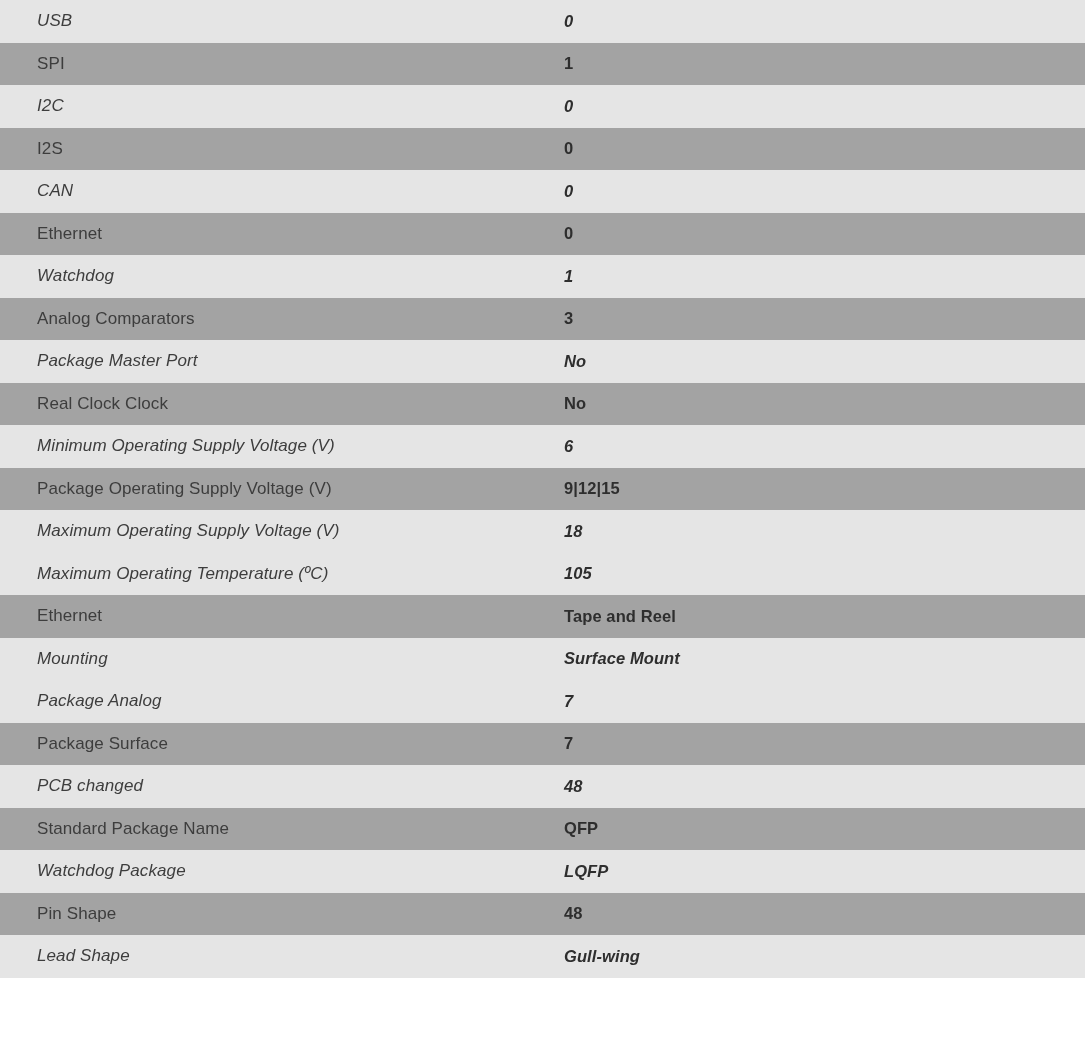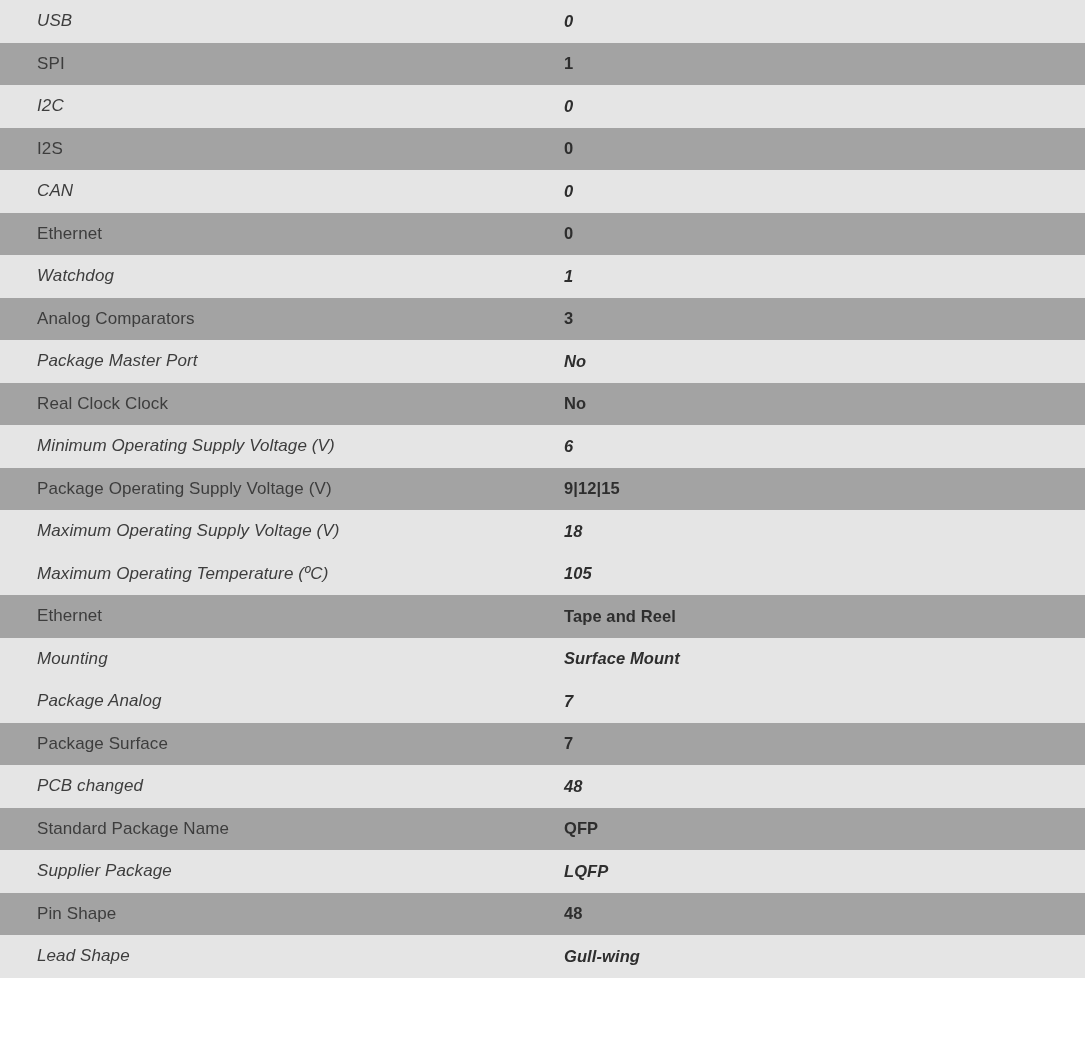--- a/index.html
+++ b/index.html
@@ -128,21 +128,21 @@
       </tr>
       <tr class="shaded">
         <td class="label">PCB changed</td>
         <td class="value">48</td>
       </tr>
       <tr class="plain">
         <td class="label">Standard Package Name</td>
         <td class="value">QFP</td>
       </tr>
       <tr class="shaded">
-        <td class="label">Supplier Package</td>
+        <td class="label">Watchdog Package</td>
         <td class="value">LQFP</td>
       </tr>
       <tr class="plain">
         <td class="label">Pin Shape</td>
         <td class="value">48</td>
       </tr>
       <tr class="shaded">
         <td class="label">Lead Shape</td>
         <td class="value">Gull-wing</td>
       </tr>

